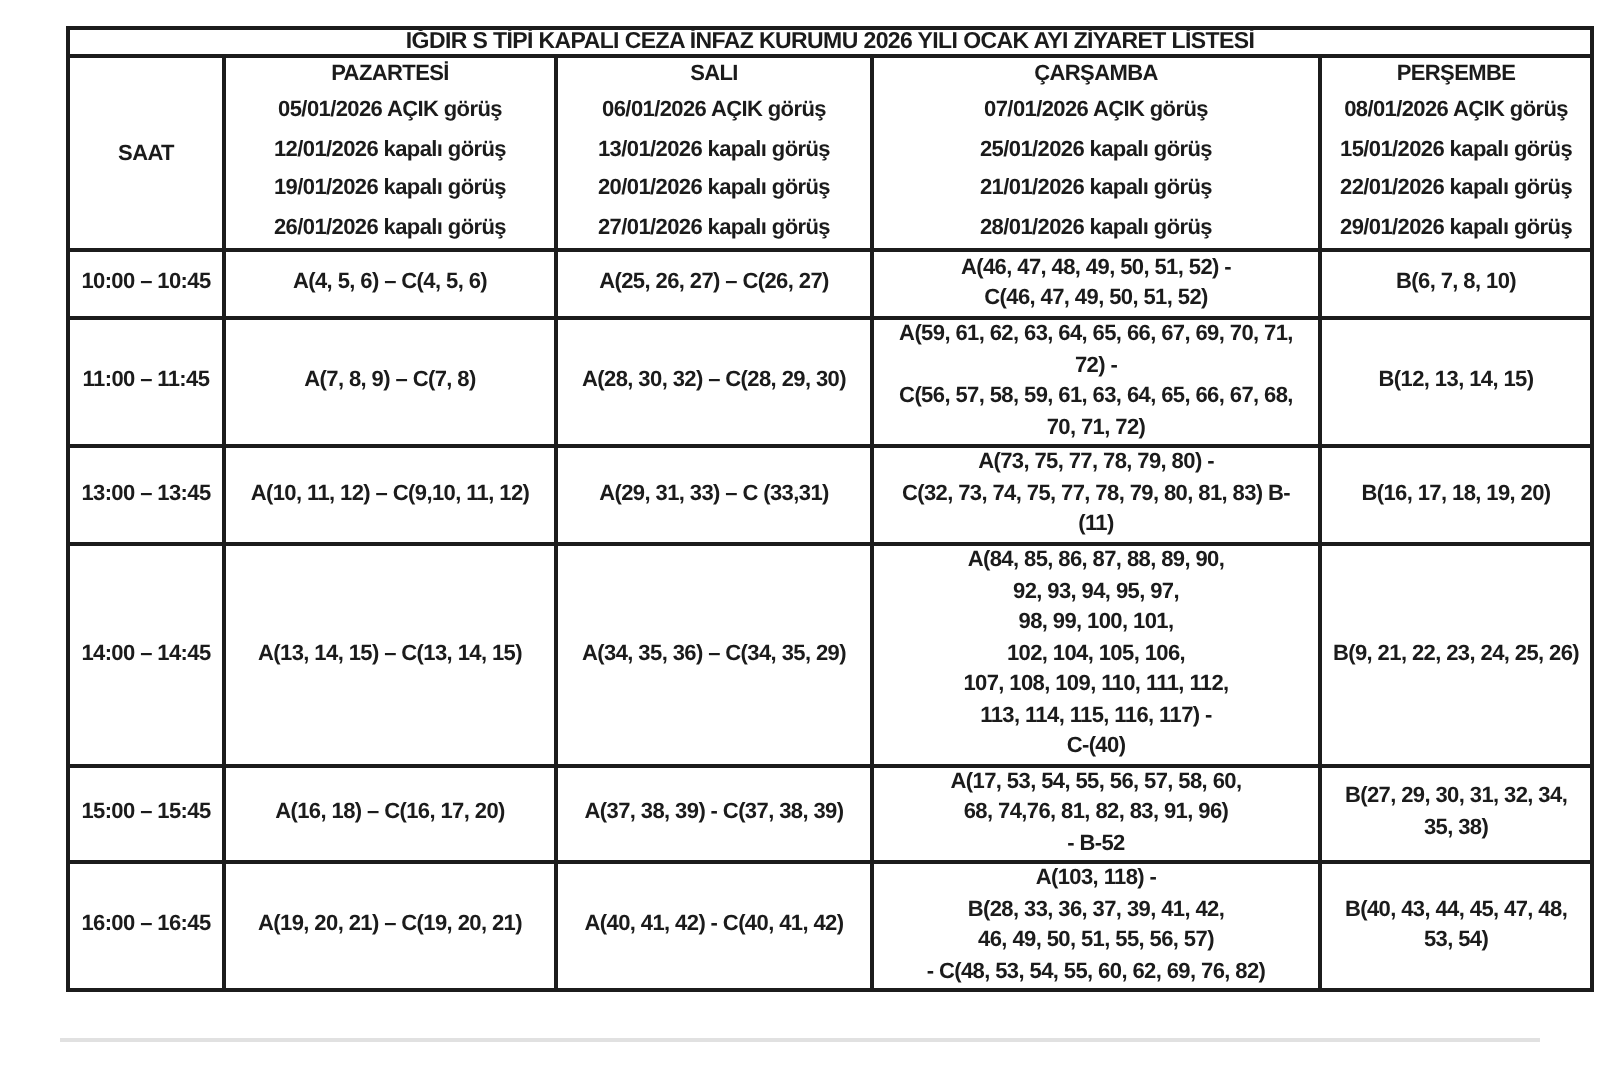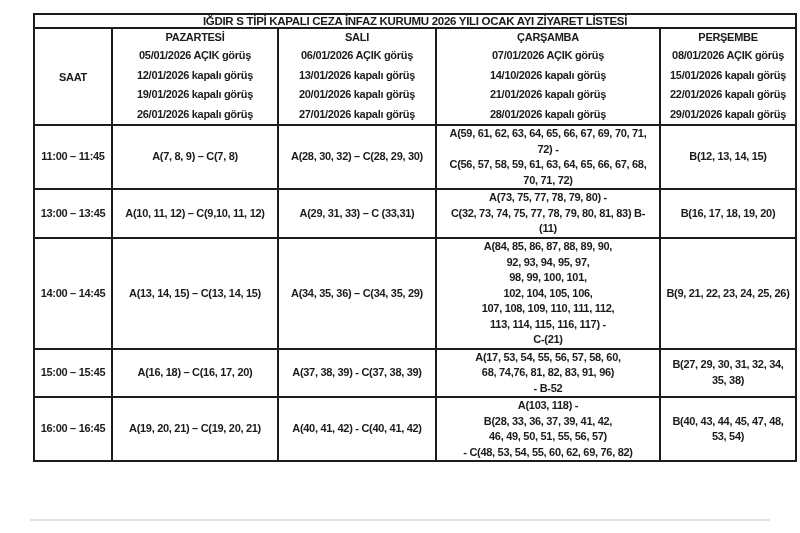--- a/index.html
+++ b/index.html
@@ -111,34 +111,42 @@
       <td>
         <div class="day-name">SALI</div>
         <div class="day-date">06/01/2026 AÇIK görüş</div>
         <div class="day-date">13/01/2026 kapalı görüş</div>
         <div class="day-date">20/01/2026 kapalı görüş</div>
         <div class="day-date">27/01/2026 kapalı görüş</div>
       </td>
       <td>
         <div class="day-name">ÇARŞAMBA</div>
         <div class="day-date">07/01/2026 AÇIK görüş</div>
-        <div class="day-date">14/10/2026 kapalı görüş</div>
+        <div class="day-date">25/01/2026 kapalı görüş</div>
         <div class="day-date">21/01/2026 kapalı görüş</div>
         <div class="day-date">28/01/2026 kapalı görüş</div>
       </td>
       <td>
         <div class="day-name">PERŞEMBE</div>
         <div class="day-date">08/01/2026 AÇIK görüş</div>
         <div class="day-date">15/01/2026 kapalı görüş</div>
         <div class="day-date">22/01/2026 kapalı görüş</div>
         <div class="day-date">29/01/2026 kapalı görüş</div>
       </td>
     </tr>
 
 
+    <tr class="r2">
+      <td class="time-cell">10:00 – 10:45</td>
+      <td class="data-cell">A(4, 5, 6) – C(4, 5, 6)</td>
+      <td class="data-cell">A(25, 26, 27) – C(26, 27)</td>
+      <td class="data-cell">A(46, 47, 48, 49, 50, 51, 52) -
+C(46, 47, 49, 50, 51, 52)</td>
+      <td class="data-cell">B(6, 7, 8, 10)</td>
+    </tr>
 
     <tr class="r3">
       <td class="time-cell">11:00 – 11:45</td>
       <td class="data-cell">A(7, 8, 9) – C(7, 8)</td>
       <td class="data-cell">A(28, 30, 32) – C(28, 29, 30)</td>
       <td class="data-cell">A(59, 61, 62, 63, 64, 65, 66, 67, 69, 70, 71,
 72) -
 C(56, 57, 58, 59, 61, 63, 64, 65, 66, 67, 68,
 70, 71, 72)</td>
       <td class="data-cell">B(12, 13, 14, 15)</td>
@@ -157,21 +165,21 @@
     <tr class="r5">
       <td class="time-cell">14:00 – 14:45</td>
       <td class="data-cell">A(13, 14, 15) – C(13, 14, 15)</td>
       <td class="data-cell">A(34, 35, 36) – C(34, 35, 29)</td>
       <td class="data-cell">A(84, 85, 86, 87, 88, 89, 90,
 92, 93, 94, 95, 97,
 98, 99, 100, 101,
 102, 104, 105, 106,
 107, 108, 109, 110, 111, 112,
 113, 114, 115, 116, 117) -
-C-(21)</td>
+C-(40)</td>
       <td class="data-cell">B(9, 21, 22, 23, 24, 25, 26)</td>
     </tr>
 
     <tr class="r6">
       <td class="time-cell">15:00 – 15:45</td>
       <td class="data-cell">A(16, 18) – C(16, 17, 20)</td>
       <td class="data-cell">A(37, 38, 39) - C(37, 38, 39)</td>
       <td class="data-cell">A(17, 53, 54, 55, 56, 57, 58, 60,
 68, 74,76, 81, 82, 83, 91, 96)
 - B-52</td>

